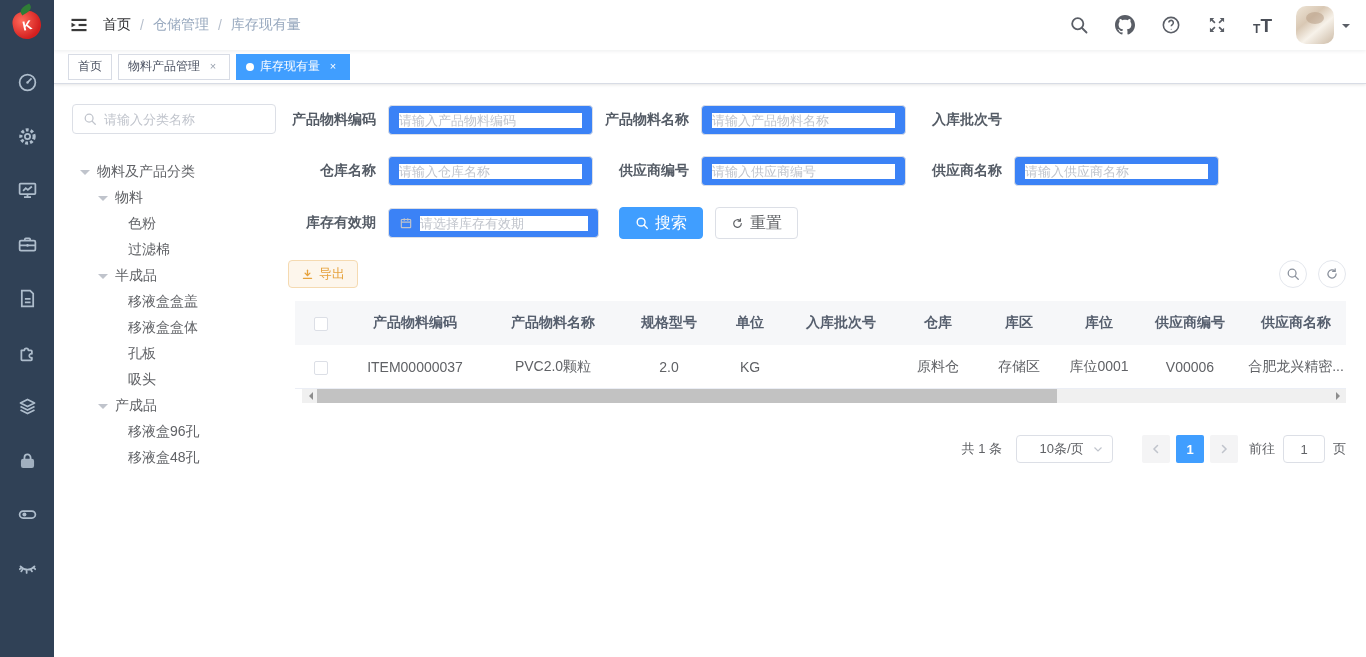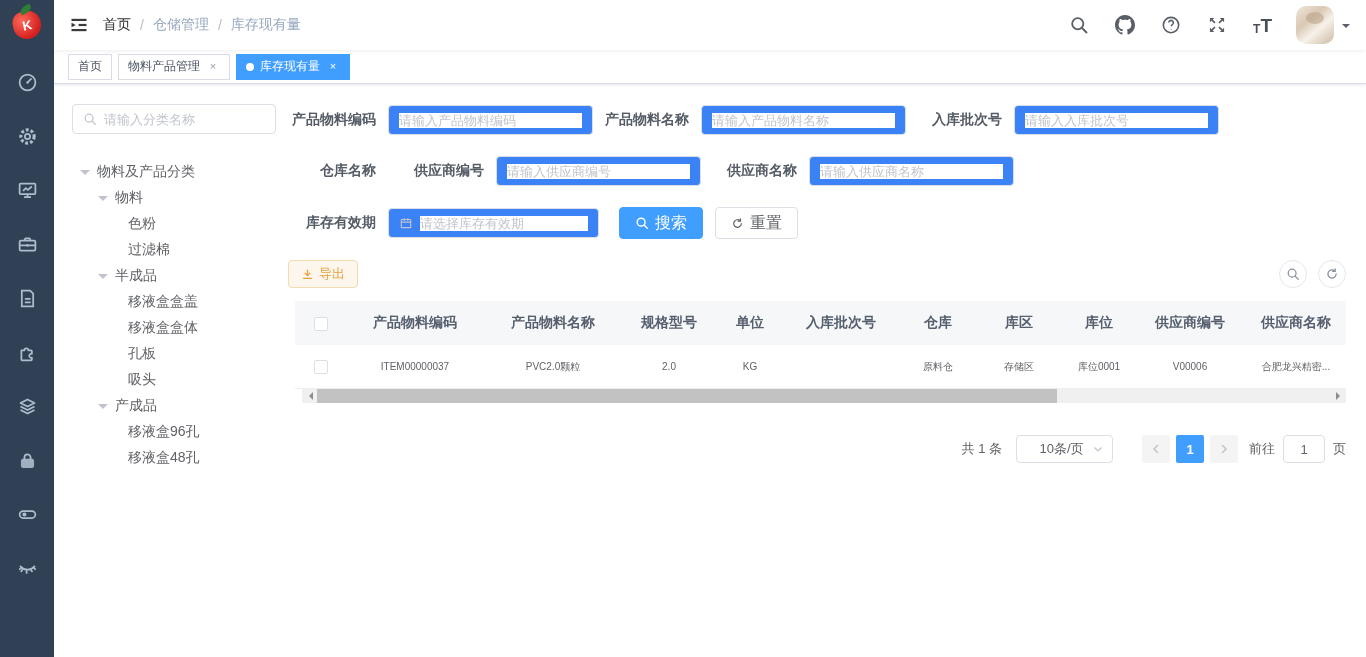--- a/index.html
+++ b/index.html
@@ -80,21 +80,21 @@
   .toolbar { display:flex; align-items:center; margin:6px 0 13px; }
   .btn-warning { height:28px; background:#fdf6ec; border:1px solid #f5dab1; color:#e6a23c; border-radius:4px; padding:0 12px; display:inline-flex; align-items:center; gap:5px; font-size:13px; cursor:pointer; }
   .btn-warning svg { width:13px; height:13px; }
   .tool-circles { margin-left:auto; display:flex; gap:11px; }
   .circle-btn { width:28px; height:28px; border-radius:50%; border:1px solid #e4e7ed; background:#fff; display:flex; align-items:center; justify-content:center; color:#8a919c; cursor:pointer; }
   .circle-btn svg { width:14px; height:14px; }
 
   
   .tbl { margin-left:7px; }
   .tbl-header { display:flex; background:#f6f7f9; height:44px; align-items:center; font-weight:bold; color:#565f6e; font-size:14px; }
-  .tbl-row { display:flex; height:44px; align-items:center; border-bottom:1px solid #ebeef5; background:#fff; font-size:10px; color:#606266; }
+  .tbl-row { display:flex; height:44px; align-items:center; border-bottom:1px solid #ebeef5; background:#fff; font-size:14px; color:#606266; }
   .cell { text-align:center; flex-shrink:0; overflow:hidden; white-space:nowrap; text-overflow:ellipsis; padding:0 4px; }
   .cb { width:14px; height:14px; border:1px solid #dcdfe6; border-radius:2px; background:#fff; display:inline-block; vertical-align:middle; cursor:pointer; }
 
   
   .hscroll { height:14px; background:#f0f0f0; display:flex; align-items:center; margin-left:7px; }
   .hs-btn { width:15px; height:14px; display:flex; align-items:center; justify-content:center; cursor:pointer; }
   .tri-l { width:0; height:0; border:4px solid transparent; border-right-color:#8d8d8d; margin-right:2px; }
   .tri-r { width:0; height:0; border:4px solid transparent; border-left-color:#8d8d8d; margin-left:2px; }
   .hs-track { flex:1; height:14px; position:relative; }
   .hs-thumb { position:absolute; left:0; top:0; height:14px; width:73%; background:#c2c2c2; cursor:grab; }
@@ -310,28 +310,28 @@
                 </div>
               </div>
               <div class="f-item">
                 <span class="f-label">产品物料名称</span>
                 <div class="f-input">
                   <input placeholder="请输入产品物料名称" style="">
                 </div>
               </div>
               <div class="f-item">
                 <span class="f-label">入库批次号</span>
+              </div>
+            </div>
+            <div class="f-row">
+              <div class="f-item">
+                <span class="f-label">仓库名称</span>
                 <div class="f-input">
-                  <input placeholder="请输入入库批次号" style="">
-                </div>
-              </div>
-            </div>
-            <div class="f-row">
-              <div class="f-item">
-                <span class="f-label">仓库名称</span>
+                  <input placeholder="请输入仓库名称" style="">
+                </div>
               </div>
               <div class="f-item">
                 <span class="f-label">供应商编号</span>
                 <div class="f-input">
                   <input placeholder="请输入供应商编号" style="">
                 </div>
               </div>
               <div class="f-item">
                 <span class="f-label">供应商名称</span>
                 <div class="f-input">

